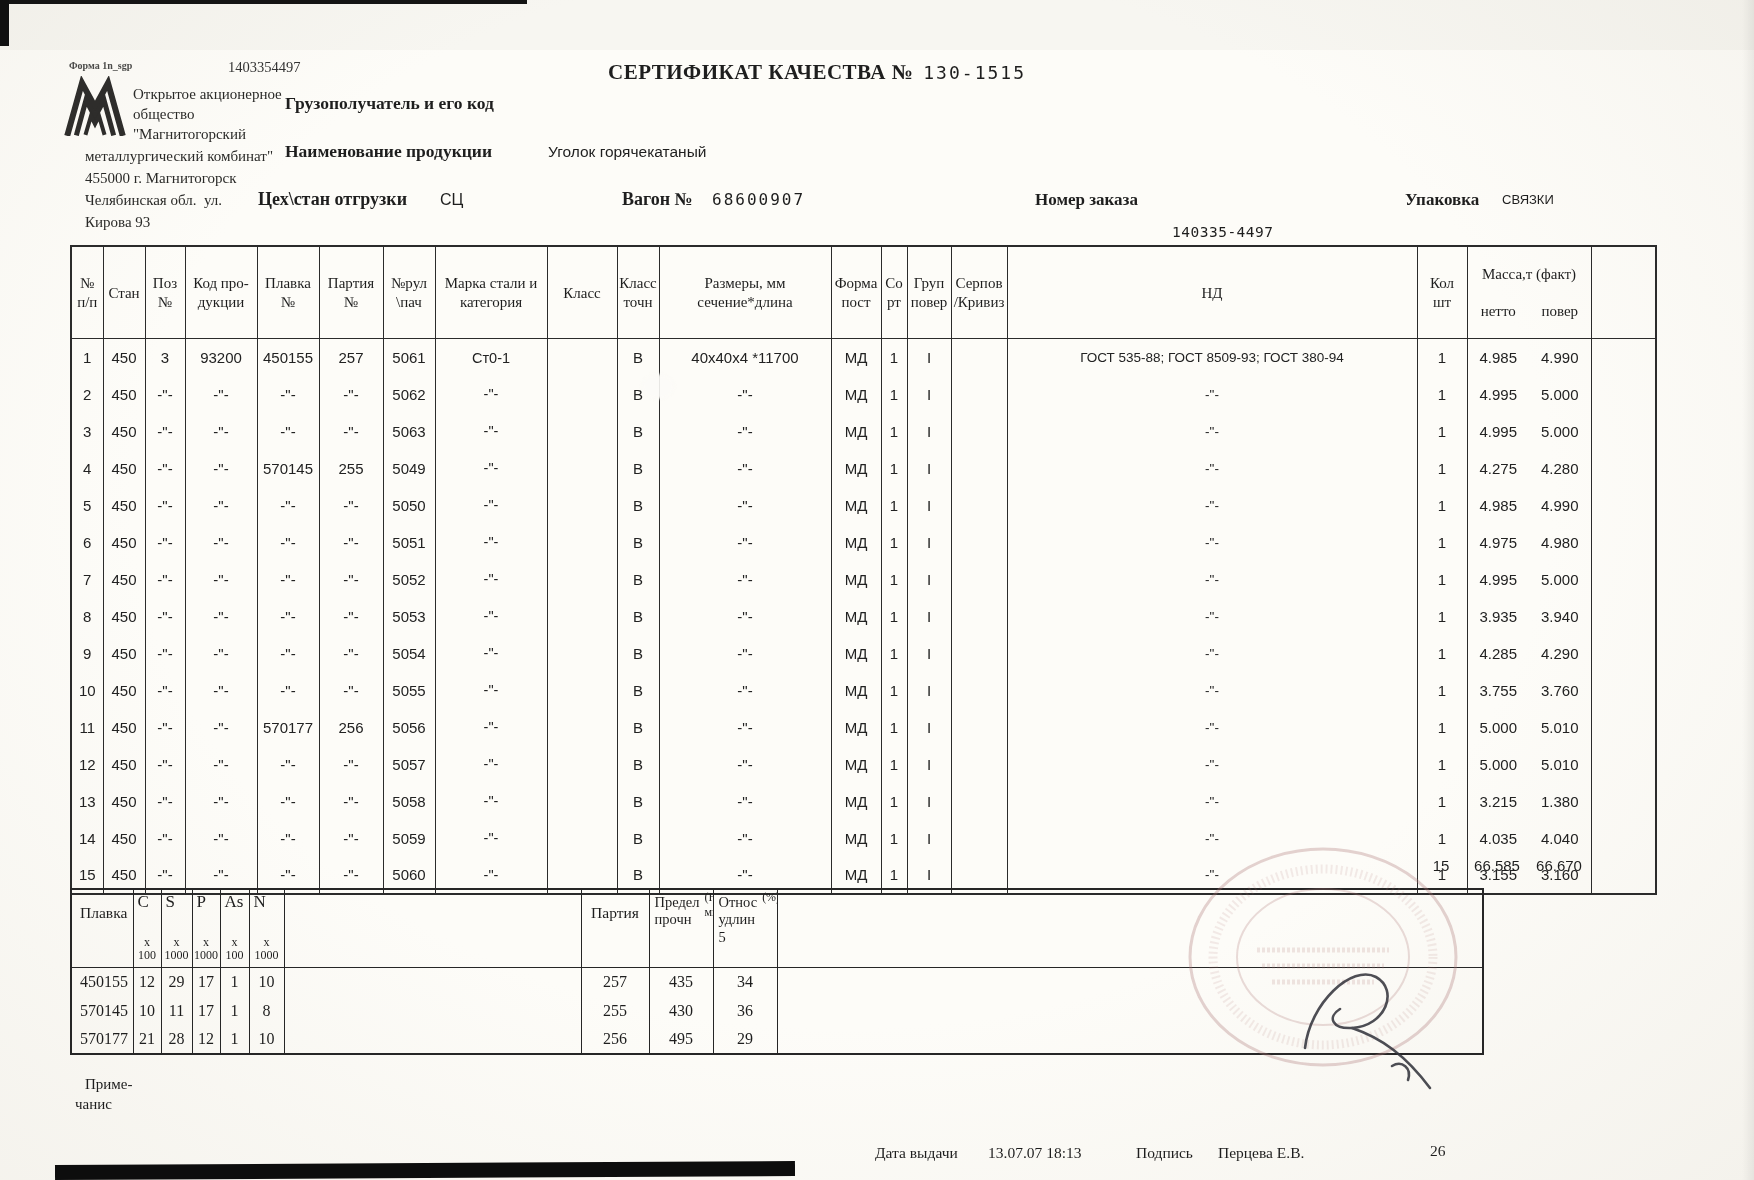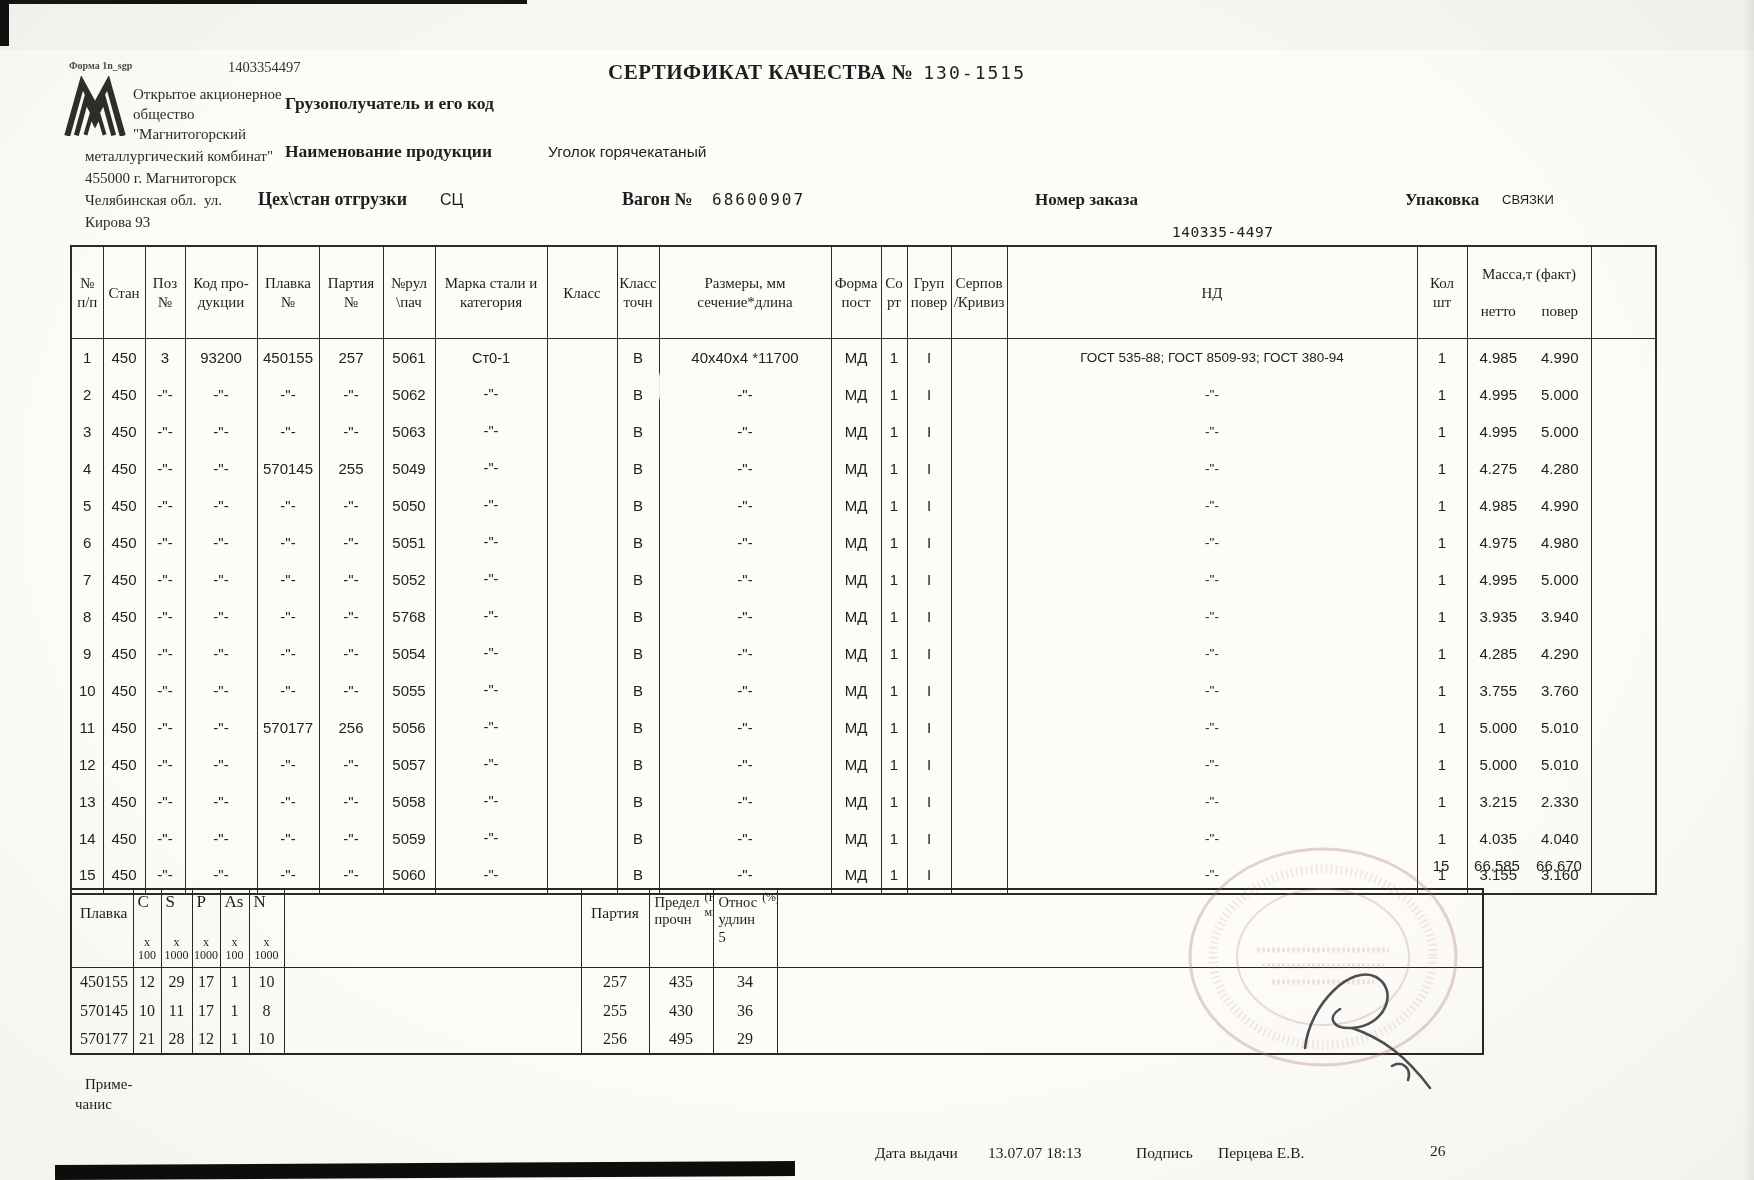--- a/index.html
+++ b/index.html
@@ -363,21 +363,21 @@
           <td>5.000</td>
           <td></td>
         </tr>
         <tr>
           <td>8</td>
           <td>450</td>
           <td>-"-</td>
           <td>-"-</td>
           <td>-"-</td>
           <td>-"-</td>
-          <td>5768</td>
+          <td>5053</td>
           <td>-"-</td>
           <td></td>
           <td>В</td>
           <td>-"-</td>
           <td>МД</td>
           <td>1</td>
           <td>I</td>
           <td></td>
           <td>-"-</td>
           <td>1</td>
@@ -485,21 +485,21 @@
           <td></td>
           <td>В</td>
           <td>-"-</td>
           <td>МД</td>
           <td>1</td>
           <td>I</td>
           <td></td>
           <td>-"-</td>
           <td>1</td>
           <td>3.215</td>
-          <td>2.330</td>
+          <td>1.380</td>
           <td></td>
         </tr>
         <tr>
           <td>14</td>
           <td>450</td>
           <td>-"-</td>
           <td>-"-</td>
           <td>-"-</td>
           <td>-"-</td>
           <td>5059</td>

